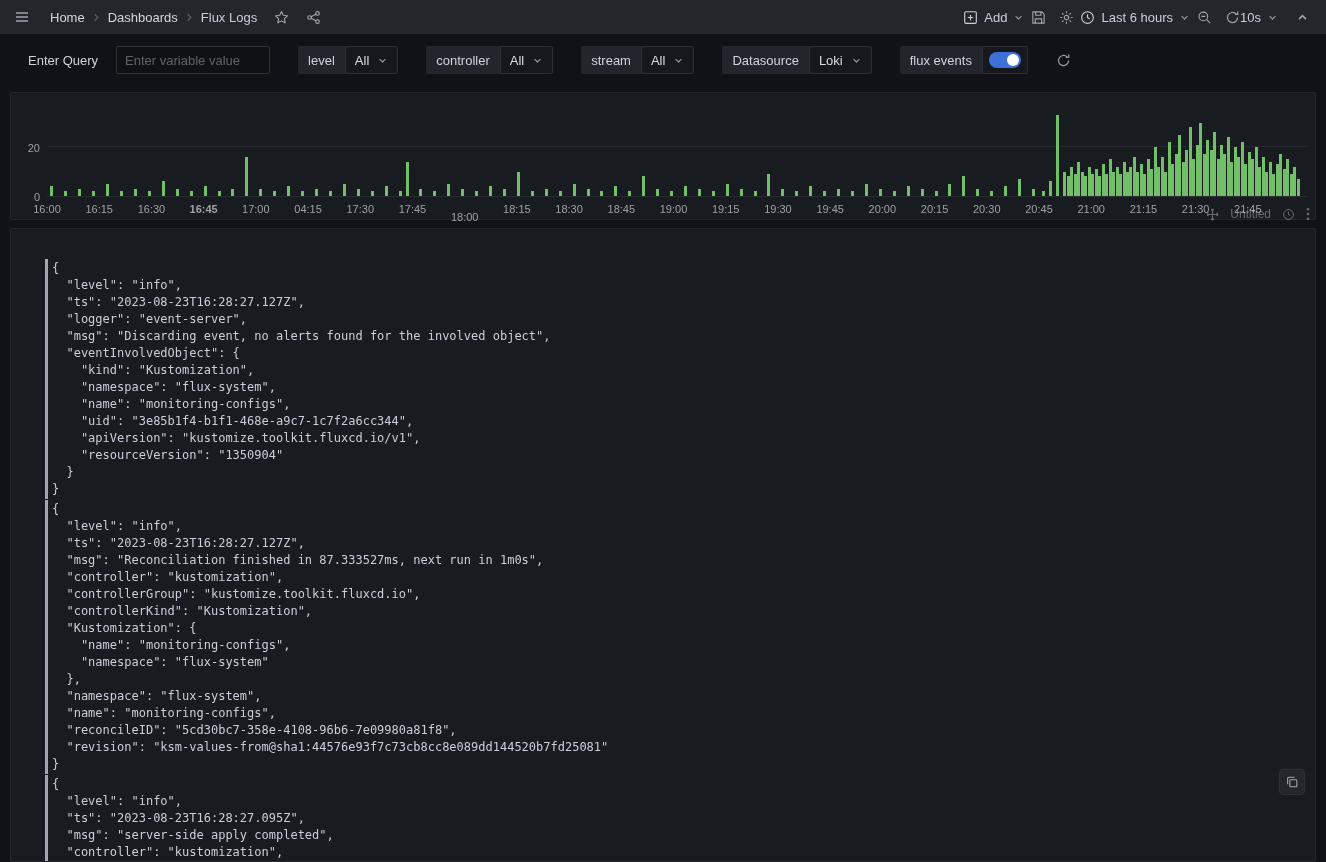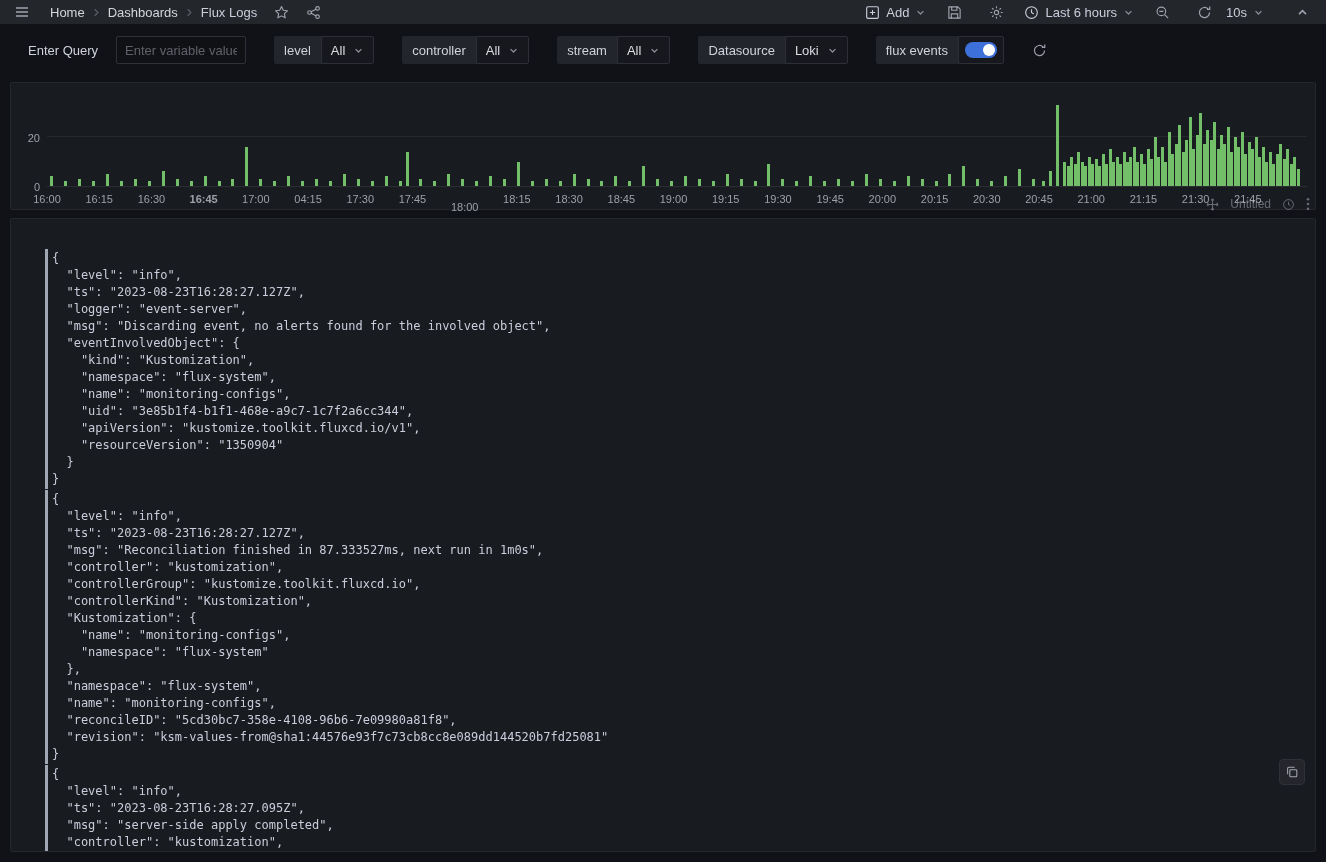--- a/index.html
+++ b/index.html
@@ -1,38 +1,38 @@
 <!DOCTYPE html>
 <html style="--accent: #3d71d9; --bar-green: #73bf69; --log-bar: #a2a7b4;"><head>
 <meta charset="utf-8">
 <style>
   * { margin:0; padding:0; box-sizing:border-box; }
   html,body { width:1326px; height:862px; overflow:hidden; background:#111217;
     font-family:"Liberation Sans",sans-serif; color:#ccccdc; }
   svg { display:block; }
 
   
-  .topnav { height:24px; background:#23262b; display:flex; align-items:center;
+  .topnav { height:34px; background:#23262b; display:flex; align-items:center;
     padding:0 10px 0 8px; gap:4px; }
   .icon-btn { background:none; border:none; color:rgba(204,204,220,.75); width:28px; height:28px;
     display:flex; align-items:center; justify-content:center; cursor:pointer; border-radius:2px; }
   .crumbs { display:flex; align-items:center; gap:6px; margin-left:10px; font-size:13px; }
   .crumb { color:#d5d6dc; text-decoration:none; cursor:pointer; }
   .crumb.current { color:#ccccdc; }
   .crumb-sep { color:#5a5d64; display:flex; }
-  .nav-right { margin-left:auto; display:flex; align-items:flex-end; gap:14px; }
+  .nav-right { margin-left:auto; display:flex; align-items:flex-end; }
   .nav-text-btn { background:none; border:none; color:#ccccdc; font-size:13px; display:flex;
     align-items:center; gap:6px; cursor:pointer; height:28px; }
   .chev { color:#8b8e96; display:flex; }
 
   
   .filters { display:flex; align-items:center; height:52px; padding:0 16px 0 28px; gap:28px; }
   .search-group { display:flex; align-items:center; gap:18px; }
   .search-label { font-size:13px; color:#d0d2de; }
-  .search-input { width:130px; height:28px; background:#0f1115; border:1px solid #2e3138;
+  .search-input { width:154px; height:28px; background:#0f1115; border:1px solid #2e3138;
     border-radius:2px; color:#ccccdc; font-size:13px; padding:0 8px; font-family:"Liberation Sans",sans-serif; }
   .search-input::placeholder { color:rgba(204,204,220,.42); }
   .var-group { display:flex; align-items:stretch; height:28px; }
   .var-label { background:#22252b; display:flex; align-items:center; padding:0 10px;
     border-radius:2px 0 0 2px; font-size:13px; color:#d0d2de; white-space:nowrap; }
   .var-value { background:#16181d; border:1px solid #2c2f36; border-radius:0 2px 2px 0;
     display:flex; align-items:center; gap:8px; padding:0 9px; font-size:13px; color:#dcdde3;
     cursor:pointer; white-space:nowrap; }
   .toggle { width:32px; height:16px; border-radius:9px; background:#3a3f47; position:relative;
     cursor:pointer; border:none; }

